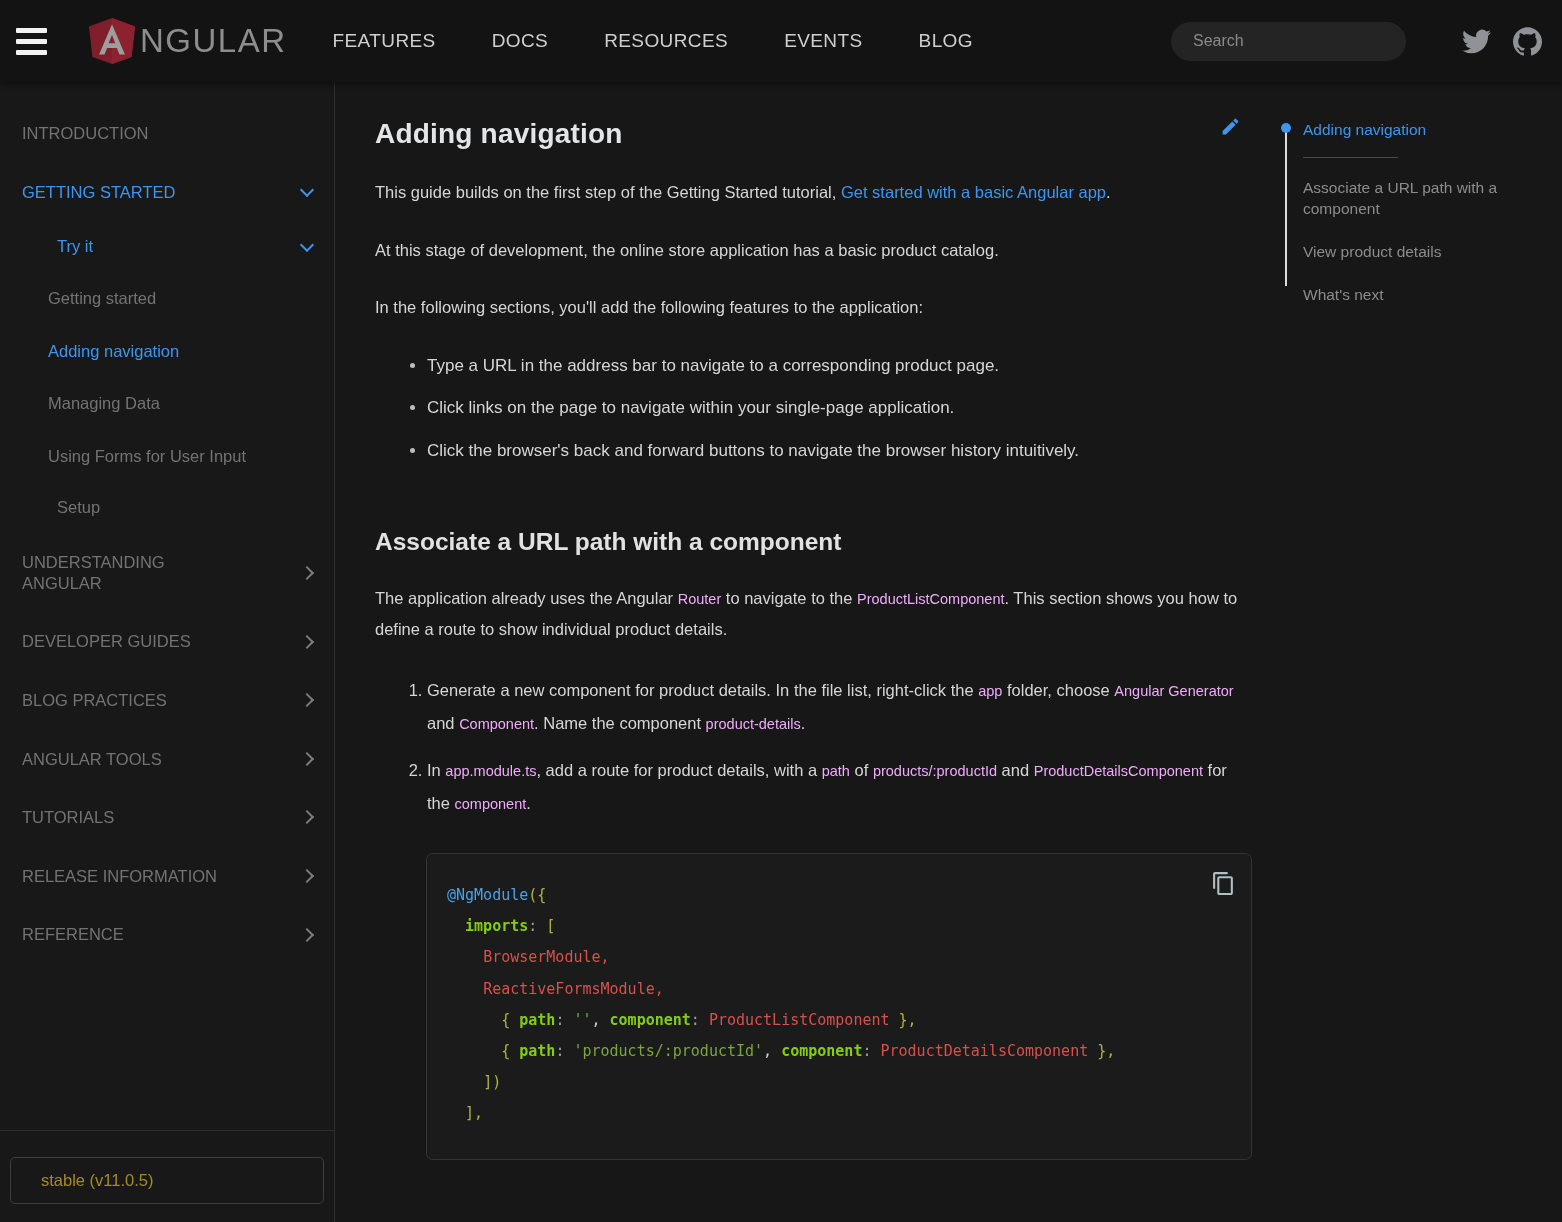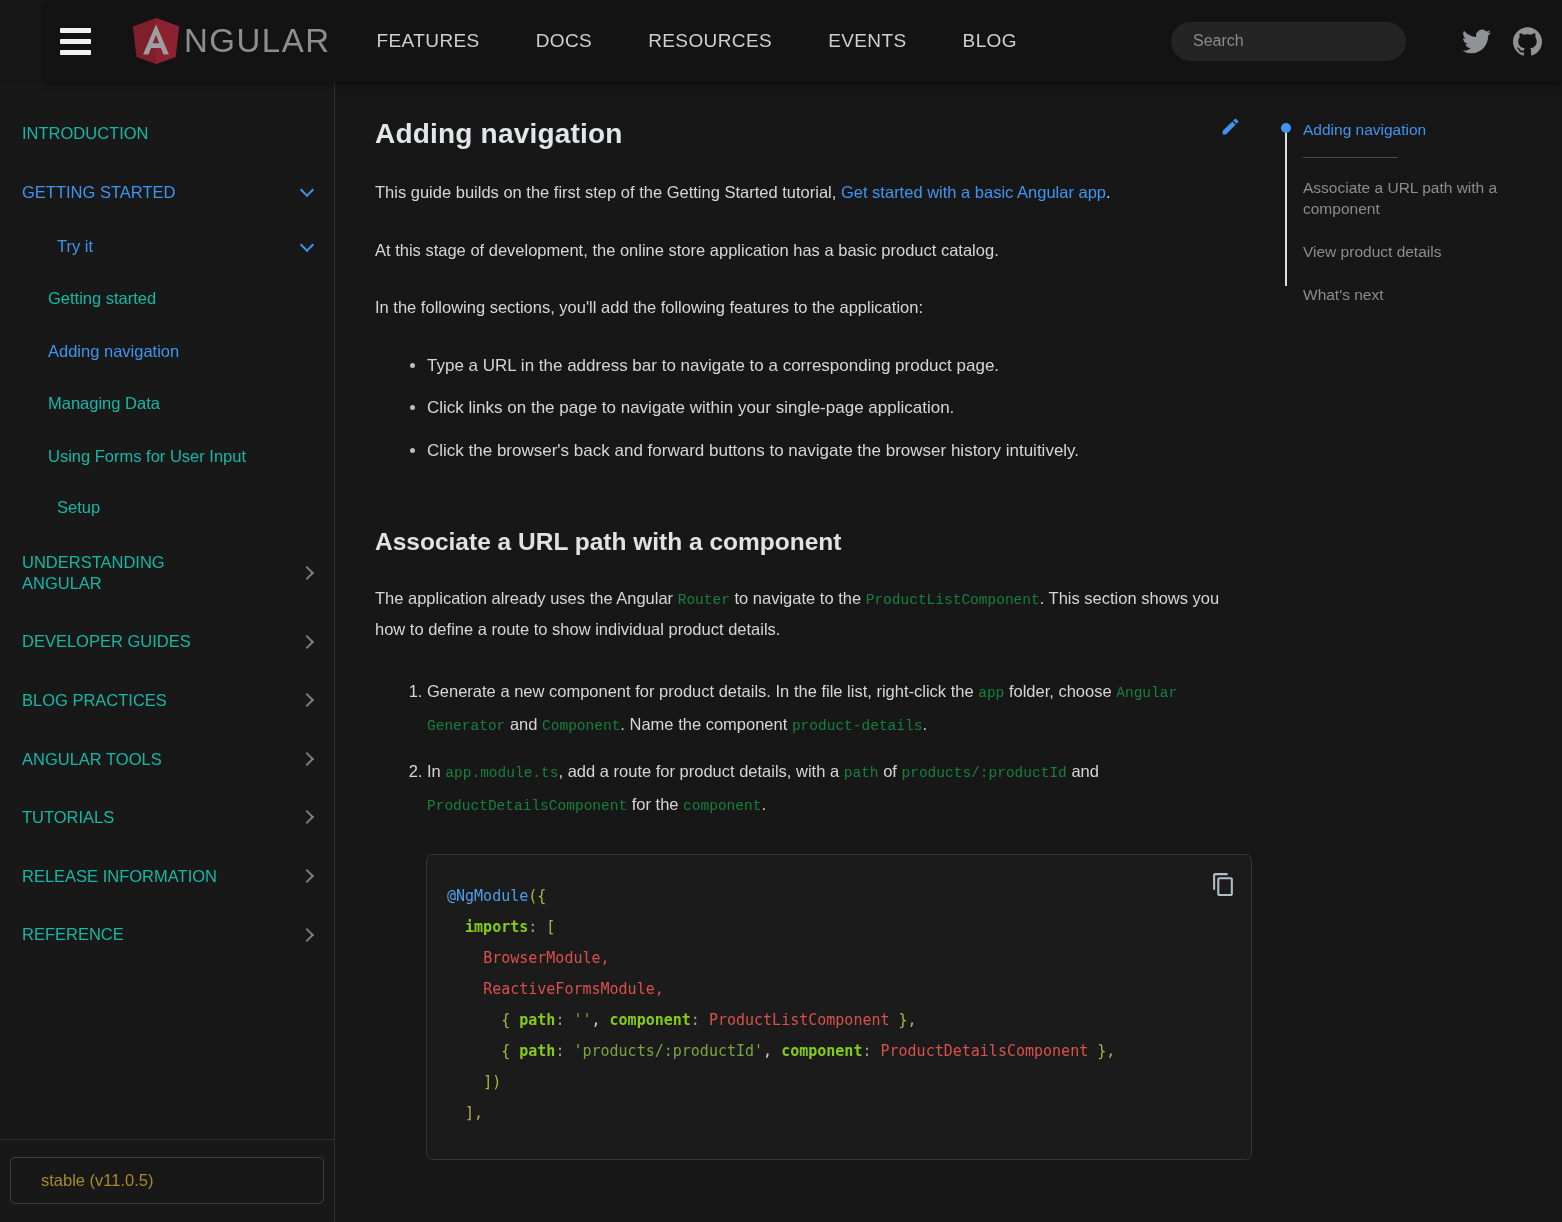--- a/index.html
+++ b/index.html
@@ -7,21 +7,20 @@
   body {
     font-family: "Liberation Sans", sans-serif;
     background: var(--page_bg);
     color:#d6d6d6;
   }
   
   .toolbar{
     height:82px; background:var(--toolbar_bg); display:flex; align-items:center;
     padding:0 20px 0 16px; position:relative; z-index:5;
     box-shadow:0 2px 6px rgba(0,0,0,.45);
-    margin-left:44px;
   }
   .hamburger{ width:44px; height:40px; display:flex; flex-direction:column; justify-content:center; gap:6px; background:none; border:none; cursor:pointer; margin-right:26px;}
   .hamburger i{ display:block; width:31px; height:5px; background:#f2f2f2; border-radius:1px;}
   .brand{ display:flex; align-items:center; text-decoration:none; }
   .brand svg{ height:52px; width:52px; }
   .brand-text{ font-size:33px; color:#8d8d8d; letter-spacing:1.5px; margin-left:2px; font-weight:400;}
   .top-nav{ display:flex; gap:56px; margin-left:46px;}
   .top-nav a{ color:#cfcfcf; text-decoration:none; font-size:19px; letter-spacing:.4px;}
   .toolbar .spacer{ flex:1; }
   .search-box{
@@ -30,46 +29,46 @@
     font-family:"Liberation Sans",sans-serif;
   }
   .search-box::placeholder{ color:#8a8a8a; }
   .icon-btn{ background:none; border:none; cursor:pointer; padding:0; margin-left:22px; display:flex; align-items:center;}
   .icon-btn svg{ width:29px; height:29px; fill:#8f9398;}
   
   .shell{ display:flex; height:1140px; }
   
   .sidebar{ width:335px; background:var(--sidebar_bg); border-right:1px solid #2e2e2e; display:flex; flex-direction:column; }
   .side-nav{ flex:1; padding-top:22px; overflow:hidden;}
-  .side-item{ position:relative; display:block; text-decoration:none; color:#14b8a6; font-size:16.5px; cursor:pointer;}
+  .side-item{ position:relative; display:block; text-decoration:none; color:#737373; font-size:16.5px; cursor:pointer;}
   .side-item .label{ display:inline-block; max-width:218px; line-height:1.25; }
   .side-item.lvl1{ padding:16px 40px 16px 22px; }
   .side-item.lvl2{ padding:15px 40px 15px 57px; }
   .side-item.lvl3{ padding:16px 40px 16px 48px; }
   .side-item.group{ padding-top:19px; padding-bottom:19px; }
   .side-item.active{ color:var(--accent); }
   .chev{ position:absolute; right:22px; top:50%; width:10px; height:10px; border-right:2.6px solid currentColor; border-bottom:2.6px solid currentColor; }
   .chev.down{ transform:translateY(-70%) rotate(45deg); }
   .chev.right{ transform:translateY(-50%) rotate(-45deg); color:#7d7d7d;}
-  .side-footer{ border-top:1px solid #2c2c2c; padding:17px 10px 18px;}
+  .side-footer{ border-top:1px solid #2c2c2c; padding:26px 10px 18px;}
   .version-select{
     display:block; width:100%; border:1px solid #3e3e3e; border-radius:5px; background:transparent;
     color:var(--version_gold); font-size:16.5px; text-align:left; padding:13px 10px 13px 30px; cursor:pointer;
     font-family:"Liberation Sans",sans-serif;
   }
   
   .main{ flex:1; padding:30px 0 0 40px; position:relative;}
   .article{ width:876px; }
   .title-row{ display:flex; align-items:flex-start; }
   h1{ font-size:28px; font-weight:700; color:#e3e5e7; letter-spacing:.2px; padding-top:6px;}
   .edit-btn{ margin-left:auto; background:none; border:none; cursor:pointer; padding:4px; margin-right:6px;}
   .edit-btn svg{ width:21px; height:21px; fill:var(--accent); }
   .article p{ font-size:16.5px; line-height:1.85; color:#d6d6d6; margin-top:27px;}
   .inline-link{ color:var(--accent); cursor:pointer; }
-  code{ font-family:Liberation Mono, monospace; font-size:14.5px; color:#15803d; }
+  code{ font-family:Liberation Sans, sans-serif; font-size:14.5px; color:#f0abfc; }
   ul.features{ margin:28px 0 0 0; padding-left:52px; }
   ul.features li{ font-size:17px; line-height:1.8; margin-bottom:12px; color:#d6d6d6;}
   ul.features li::marker{ color:#bdbdbd; }
   h2{ font-size:24.5px; font-weight:700; color:#e0e2e4; margin-top:62px; }
   ol.steps{ margin:30px 0 0 0; padding-left:52px; }
   ol.steps > li{ font-size:16.5px; line-height:2.0; margin-bottom:14px; color:#d6d6d6;}
   ol.steps > li::marker{ color:#d6d6d6; }
   
   .code-card{ margin:34px 0 0 0; border-radius:6px; overflow:hidden; box-shadow:0 0 0 1px #343434; }
   .code-header{ background:#141414; padding:15px 24px; font-size:17px; color:var(--accent); border-bottom:1px solid #272727;}

